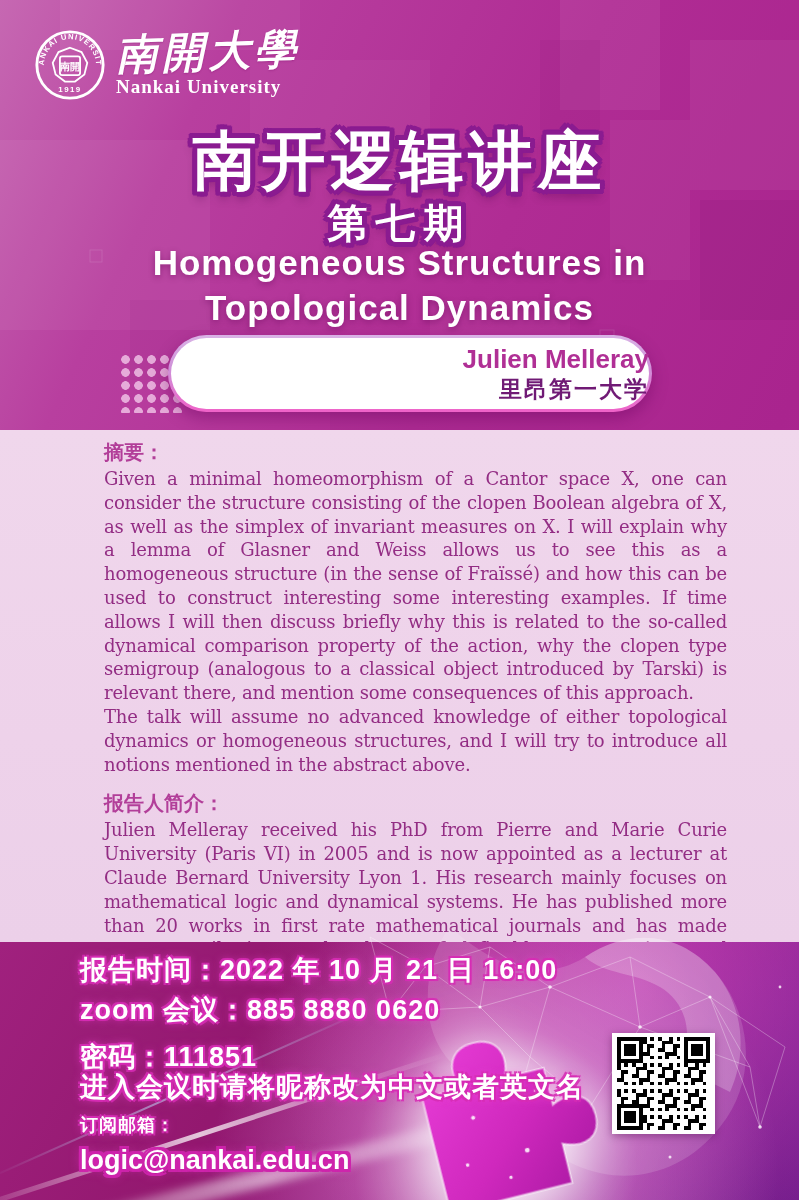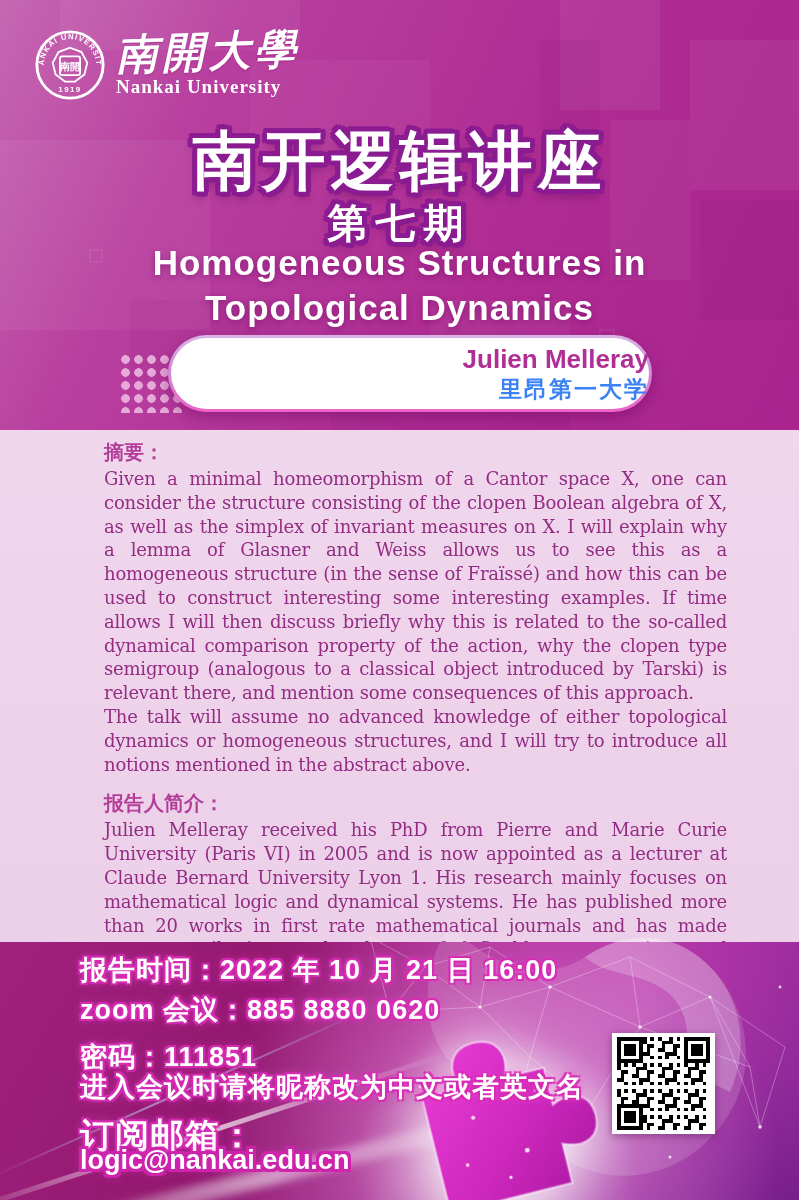--- a/index.html
+++ b/index.html
@@ -34,21 +34,21 @@
   .dots-grid{position:absolute;left:117px;top:351px;width:66px;height:62px;
     background-image:radial-gradient(circle,rgba(255,230,250,.65) 4px,transparent 4.6px);
     background-size:13px 13px;background-position:2px 2px;}
   .pill-wrap{position:absolute;left:168px;top:335px;width:484px;height:77px;
     background:linear-gradient(180deg,#d9b3e6 0%,#cf8fd8 45%,#ef62c8 100%);
     border-radius:44px;padding:3px;box-sizing:border-box;
     box-shadow:0 6px 16px rgba(100,0,90,.40);}
   .pill-inner{width:100%;height:100%;background:#fff;border-radius:41px;
     display:flex;flex-direction:column;align-items:flex-end;justify-content:center;line-height:1.22;}
   .speaker-name{color:#b02f95;font-size:26px;font-weight:bold;}
-  .speaker-affil{color:#3b82f6;font-size:23px;font-weight:bold;letter-spacing:2px;}
+  .speaker-affil{color:#701a75;font-size:23px;font-weight:bold;letter-spacing:2px;}
   
   .abstract-section{position:absolute;left:0;top:430px;width:799px;height:512px;
     background:linear-gradient(180deg,#f0d7ec 0%,#eed2ea 60%,#ecd0e9 100%);
     box-sizing:border-box;padding:7px 72px 0 104px;overflow:hidden;}
   .sec-heading{font-family:Liberation Sans, sans-serif;color:#b23e99;
     font-size:20px;font-weight:bold;line-height:30px;margin:0;}
   .sec-body{font-family:"DejaVu Serif","Liberation Serif",serif;color:#932d84;
     font-size:18px;line-height:23.8px;text-align:justify;margin:0;letter-spacing:-0.2px;}
   .bio-heading{margin-top:12px;}
   
@@ -65,21 +65,21 @@
       background:linear-gradient(90deg,transparent,rgba(255,255,255,.55),transparent);}
   .s3{left:-30px;top:150px;width:420px;height:2px;transform:rotate(-24deg);
       background:linear-gradient(90deg,transparent,rgba(190,230,255,.6),transparent);}
   .footer-text{position:absolute;color:#fff;font-weight:bold;letter-spacing:1px;
     text-shadow:
       -2px -2px 0 rgba(214,43,180,.85), 2px -2px 0 rgba(214,43,180,.85),
       -2px 2px 0 rgba(214,43,180,.85), 2px 2px 0 rgba(214,43,180,.85),
       0 0 10px rgba(240,70,210,.9), 0 0 3px rgba(240,70,210,.9);}
   .f-line{left:80px;font-size:27px;}
   .f-time{top:10px;} .f-zoom{top:50px;} .f-pwd{top:89px;margin-top:8px;} .f-note{top:127px;}
-  .f-sub{top:171px;font-size:34px;}
+  .f-sub{top:171px;font-size:18px;}
   .f-mail{top:203px;font-size:27px;letter-spacing:0px;
     text-shadow:
       -3px -3px 0 rgba(205,36,172,.95), 3px -3px 0 rgba(205,36,172,.95),
       -3px 3px 0 rgba(205,36,172,.95), 3px 3px 0 rgba(205,36,172,.95),
       -3px 0 0 rgba(205,36,172,.95), 3px 0 0 rgba(205,36,172,.95),
       0 -3px 0 rgba(205,36,172,.95), 0 3px 0 rgba(205,36,172,.95),
       0 0 12px rgba(240,70,210,.8);}
   .hand-mesh{position:absolute;left:330px;top:-15px;pointer-events:none;}
   .puzzle{position:absolute;left:382px;top:78px;transform:rotate(-14deg);
     filter:drop-shadow(0 0 28px rgba(255,255,255,.85));}

